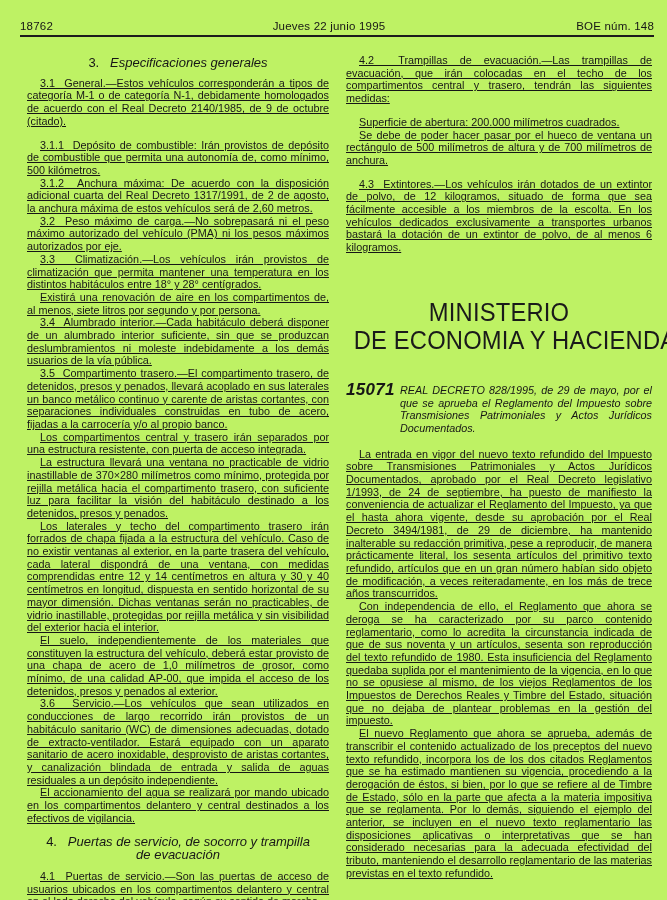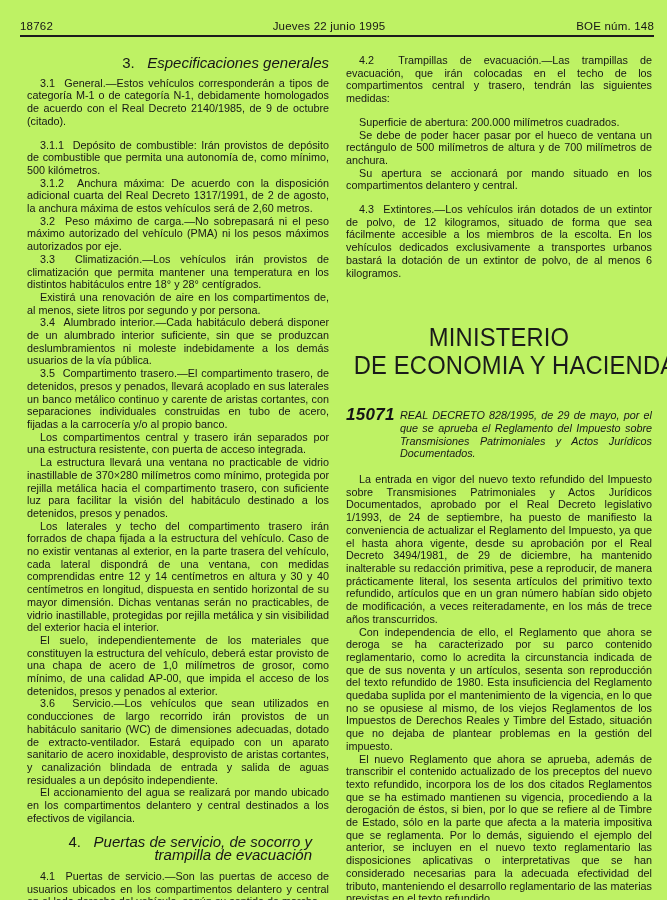--- a/index.html
+++ b/index.html
@@ -27,24 +27,24 @@
   .masthead .edge { position:relative; z-index:1; background:transparent; }
   .cols {
     position:absolute; top:54px; left:27px;
     width:625px;
     display:flex; gap:17px;
     align-items:flex-start;
   }
   .col { font-size:10.8px; line-height:12.7px; text-align:justify; }
   .col-left  { width:302px; }
   .col-right { width:306px; }
-  p.p { margin:0; text-indent:13px; }
+  p.p { margin:0; text-indent:13px;text-decoration:underline; }
   p.gap { margin-top:11px; }
   .h-sec {
-    text-align:right; font-size:15px; line-height:12.7px;
+    text-align:center; font-size:13px; line-height:12.7px;
     margin:3px 0 7px;
   }
   .h-sec .it { font-style:italic; }
   .h-sec4 { margin:12px 17px 8px; }
   .ministry {
     margin-top:44px; margin-bottom:30px;
     text-align:center;
     font-size:25px; line-height:28px;
     letter-spacing:0.2px;
     transform:scaleX(0.95);
@@ -91,21 +91,20 @@
         <span>4.</span>&nbsp;&nbsp;
         <span class="it">Puertas de servicio, de socorro y trampilla de evacuación</span>
       </div>
       <p class="p">4.1&nbsp;&nbsp;Puertas de servicio.—Son las puertas de acceso de usuarios ubicados en los compartimentos delantero y central en el lado derecho del vehículo, según su sentido de marcha.</p>
     </div>
 
     <div class="col col-right">
       <p class="p">4.2&nbsp;&nbsp;Trampillas de evacuación.—Las trampillas de evacuación, que irán colocadas en el techo de los compartimentos central y trasero, tendrán las siguientes medidas:</p>
       <p class="p gap">Superficie de abertura: 200.000 milímetros cuadrados.</p>
       <p class="p">Se debe de poder hacer pasar por el hueco de ventana un rectángulo de 500 milímetros de altura y de 700 milímetros de anchura.</p>
-      <p class="p">Su apertura se accionará por mando situado en los compartimentos delantero y central.</p>
       <p class="p gap">4.3&nbsp;&nbsp;Extintores.—Los vehículos irán dotados de un extintor de polvo, de 12 kilogramos, situado de forma que sea fácilmente accesible a los miembros de la escolta. En los vehículos dedicados exclusivamente a transportes urbanos bastará la dotación de un extintor de polvo, de al menos 6 kilogramos.</p>
 
       <div class="ministry">
         <div>MINISTERIO</div>
         <div>DE ECONOMIA Y HACIENDA</div>
       </div>
 
       <div class="decree">
         <span class="decree-num">15071</span>
         <span class="decree-title">REAL DECRETO 828/1995, de 29 de mayo, por el que se aprueba el Reglamento del Impuesto sobre Transmisiones Patrimoniales y Actos Jurídicos Documentados.</span>

